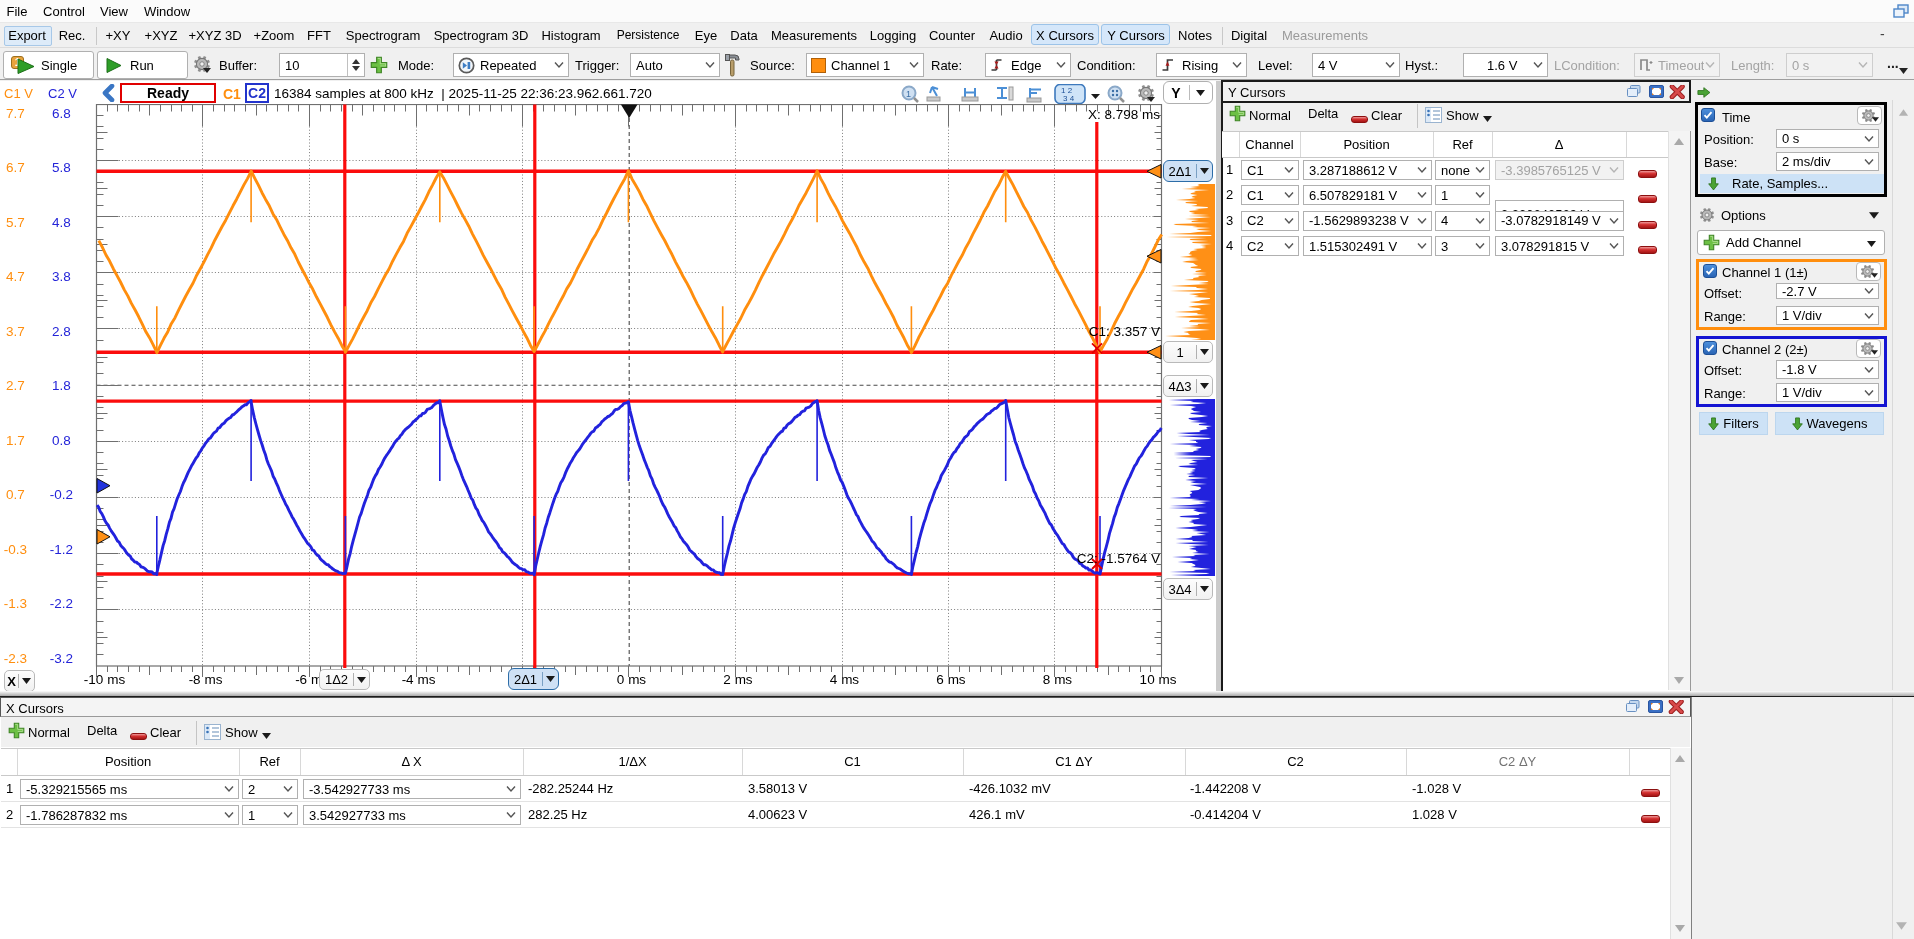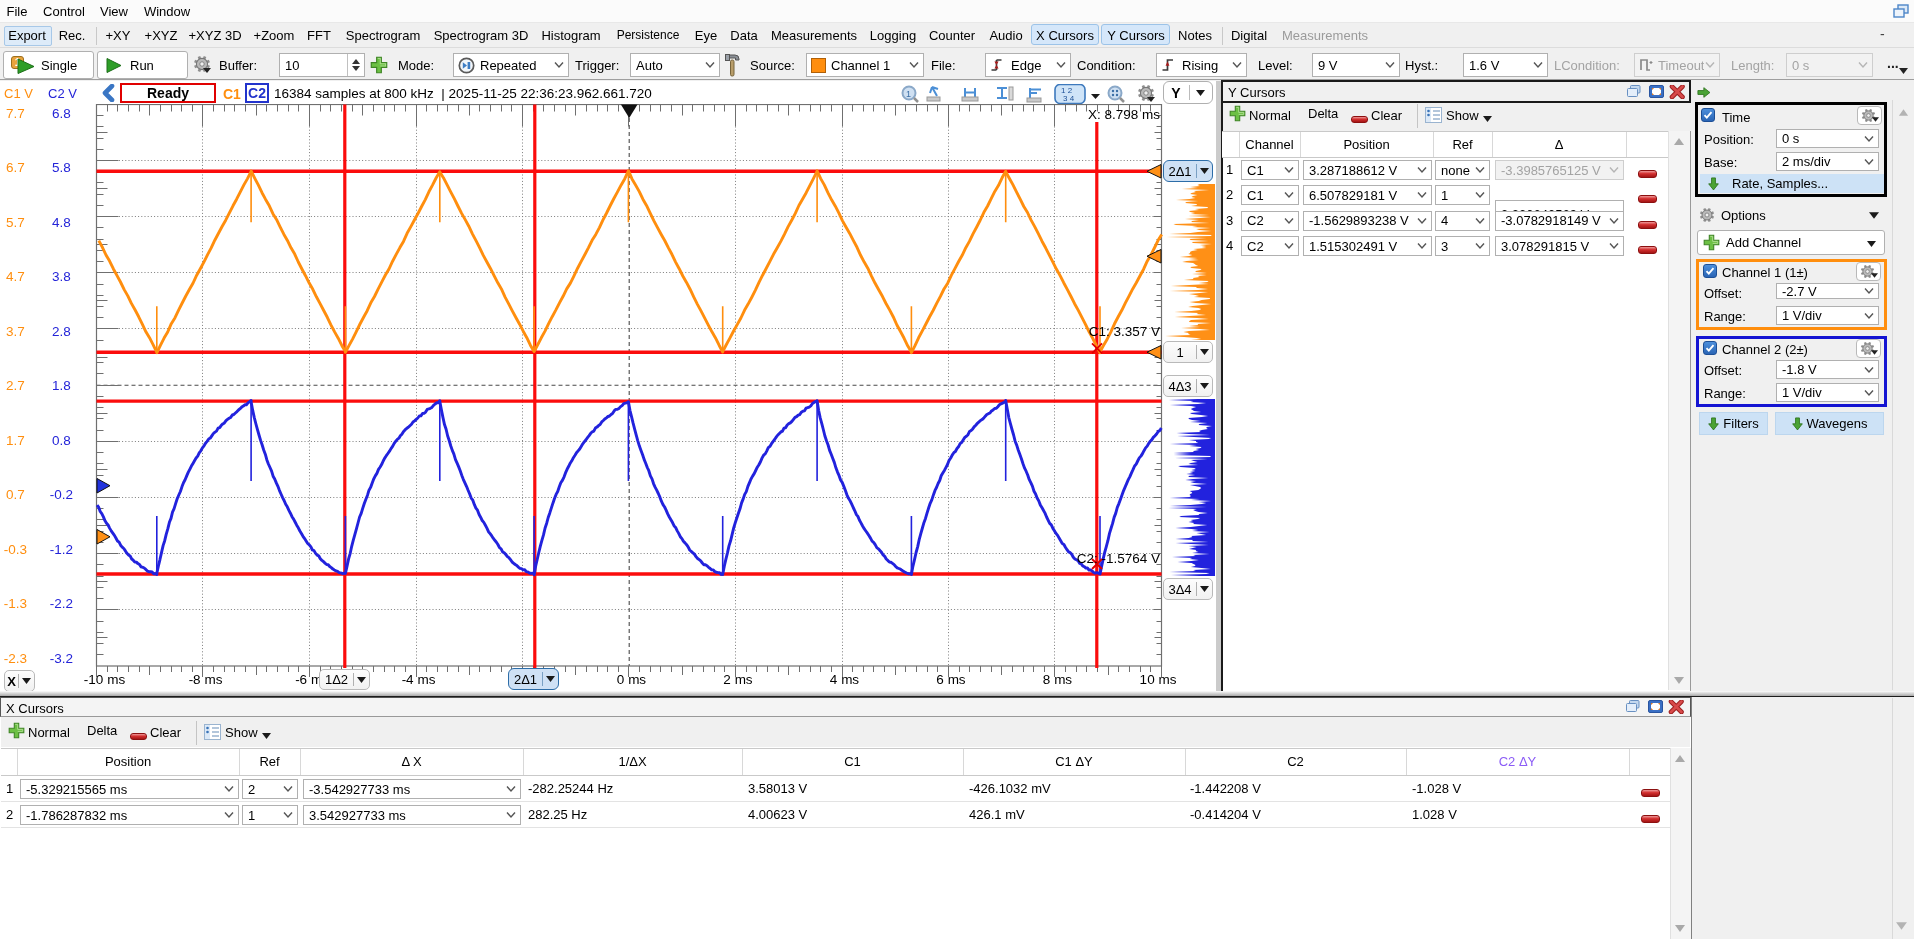--- a/index.html
+++ b/index.html
@@ -105,21 +105,21 @@
     <rect x="1.5" y="1.5" width="4" height="6" fill="#9aa0a8" stroke="#555"></rect>
   </svg>
 <div class="ab" style="left:750px;top:58px;font-size:13px;color:#000;white-space:nowrap;">Source:</div>
 <div class="cb " style="left:806px;top:53px;width:118px;height:24px;font-size:13px">
     <span style="flex:none;width:15px;height:15px;background:#ff8e0e;border:1px solid #b06008;margin-left:4px"></span>
     <span style="flex:1;padding-left:5px;overflow:hidden">Channel 1</span>
     <svg width="12" height="8" viewBox="0 0 12 8" style="flex:none;margin:0 3px 0 0">
       <path d="M2 1.5 L6 6 L10 1.5" stroke="#555" stroke-width="1.4" fill="none"></path>
     </svg>
   </div>
-<div class="ab" style="left:931px;top:58px;font-size:13px;color:#000;white-space:nowrap;">File:</div>
+<div class="ab" style="left:931px;top:58px;font-size:13px;color:#000;white-space:nowrap;">Rate:</div>
 <div class="cb " style="left:985px;top:53px;width:86px;height:24px;font-size:13px">
     <svg width="16" height="16" viewBox="0 0 16 16" style="flex:none;margin-left:4px">
       <path d="M1.5 13 h5 M6.5 13 V3 M6.5 3 h5" stroke="#3a3a3a" stroke-width="1.7" fill="none"></path>
       <path d="M4.4 4.4 h4.2 L6.5 8 Z M4.4 11.6 h4.2 L6.5 8 Z" fill="#a81c1c"></path>
     </svg>
     <span style="flex:1;padding-left:5px;overflow:hidden">Edge</span>
     <svg width="12" height="8" viewBox="0 0 12 8" style="flex:none;margin:0 3px 0 0">
       <path d="M2 1.5 L6 6 L10 1.5" stroke="#555" stroke-width="1.4" fill="none"></path>
     </svg>
   </div>
@@ -129,28 +129,28 @@
       <path d="M1.5 13 h5 V3 h5.5" stroke="#3a3a3a" stroke-width="1.7" fill="none"></path>
       <path d="M6.5 4.6 L4.6 8.8 h3.8 Z" fill="#a81c1c"></path>
     </svg>
     <span style="flex:1;padding-left:5px;overflow:hidden">Rising</span>
     <svg width="12" height="8" viewBox="0 0 12 8" style="flex:none;margin:0 3px 0 0">
       <path d="M2 1.5 L6 6 L10 1.5" stroke="#555" stroke-width="1.4" fill="none"></path>
     </svg>
   </div>
 <div class="ab" style="left:1258px;top:58px;font-size:13px;color:#000;white-space:nowrap;">Level:</div>
 <div class="cb " style="left:1312px;top:53px;width:88px;height:24px;font-size:13px">
-    <span style="flex:1;padding-left:5px;overflow:hidden">9 V</span>
+    <span style="flex:1;padding-left:5px;overflow:hidden">4 V</span>
     <svg width="12" height="8" viewBox="0 0 12 8" style="flex:none;margin:0 3px 0 0">
       <path d="M2 1.5 L6 6 L10 1.5" stroke="#555" stroke-width="1.4" fill="none"></path>
     </svg>
   </div>
 <div class="ab" style="left:1405px;top:58px;font-size:13px;color:#000;white-space:nowrap;">Hyst.:</div>
 <div class="cb " style="left:1463px;top:53px;width:85px;height:24px;font-size:13px">
-    <span style="flex:1;padding-left:5px;overflow:hidden">1.6 V</span>
+    <span style="flex:1;padding-left:23px;overflow:hidden">1.6 V</span>
     <svg width="12" height="8" viewBox="0 0 12 8" style="flex:none;margin:0 3px 0 0">
       <path d="M2 1.5 L6 6 L10 1.5" stroke="#555" stroke-width="1.4" fill="none"></path>
     </svg>
   </div>
 <div class="ab" style="left:1554px;top:58px;font-size:13px;color:#a3a3a3;white-space:nowrap;">LCondition:</div>
 <div class="cb grayed" style="left:1634px;top:53px;width:86px;height:24px;font-size:13px">
     <svg width="16" height="16" viewBox="0 0 16 16" style="flex:none;margin-left:4px">
       <path d="M2 13 V3 h6 v10 h3" stroke="#8a8a8a" stroke-width="1.7" fill="none"></path>
       <path d="M10.5 5.5 h3 M12 4 v3" stroke="#8a8a8a" stroke-width="1.2"></path>
     </svg>
@@ -666,21 +666,21 @@
 <div class="ab" style="left:411.5px;top:754px;transform:translateX(-50%);font-size:13px;color:#000;white-space:nowrap">Δ X</div>
 <div class="ab" style="left:300px;top:749px;width:1px;height:26px;background:#d8d8d8"></div>
 <div class="ab" style="left:632.5px;top:754px;transform:translateX(-50%);font-size:13px;color:#000;white-space:nowrap">1/ΔX</div>
 <div class="ab" style="left:523px;top:749px;width:1px;height:26px;background:#d8d8d8"></div>
 <div class="ab" style="left:852.5px;top:754px;transform:translateX(-50%);font-size:13px;color:#000;white-space:nowrap">C1</div>
 <div class="ab" style="left:742px;top:749px;width:1px;height:26px;background:#d8d8d8"></div>
 <div class="ab" style="left:1074.0px;top:754px;transform:translateX(-50%);font-size:13px;color:#000;white-space:nowrap">C1 ΔY</div>
 <div class="ab" style="left:963px;top:749px;width:1px;height:26px;background:#d8d8d8"></div>
 <div class="ab" style="left:1295.5px;top:754px;transform:translateX(-50%);font-size:13px;color:#000;white-space:nowrap">C2</div>
 <div class="ab" style="left:1185px;top:749px;width:1px;height:26px;background:#d8d8d8"></div>
-<div class="ab" style="left:1517.5px;top:754px;transform:translateX(-50%);font-size:13px;color:#8b5cf6;white-space:nowrap">C2 ΔY</div>
+<div class="ab" style="left:1517.5px;top:754px;transform:translateX(-50%);font-size:13px;color:#737373;white-space:nowrap">C2 ΔY</div>
 <div class="ab" style="left:1406px;top:749px;width:1px;height:26px;background:#d8d8d8"></div>
 <div class="ab" style="left:1629px;top:749px;width:1px;height:26px;background:#d8d8d8"></div>
 <div class="ab" style="left:6px;top:781px;font-size:13px;color:#000;white-space:nowrap;">1</div>
 <div class="cb " style="left:20px;top:779px;width:219px;height:20px;font-size:13px">
     <span style="flex:1;padding-left:5px;overflow:hidden">-5.329215565 ms</span>
     <svg width="12" height="8" viewBox="0 0 12 8" style="flex:none;margin:0 3px 0 0">
       <path d="M2 1.5 L6 6 L10 1.5" stroke="#555" stroke-width="1.4" fill="none"></path>
     </svg>
   </div>
 <div class="cb " style="left:242px;top:779px;width:56px;height:20px;font-size:13px">

